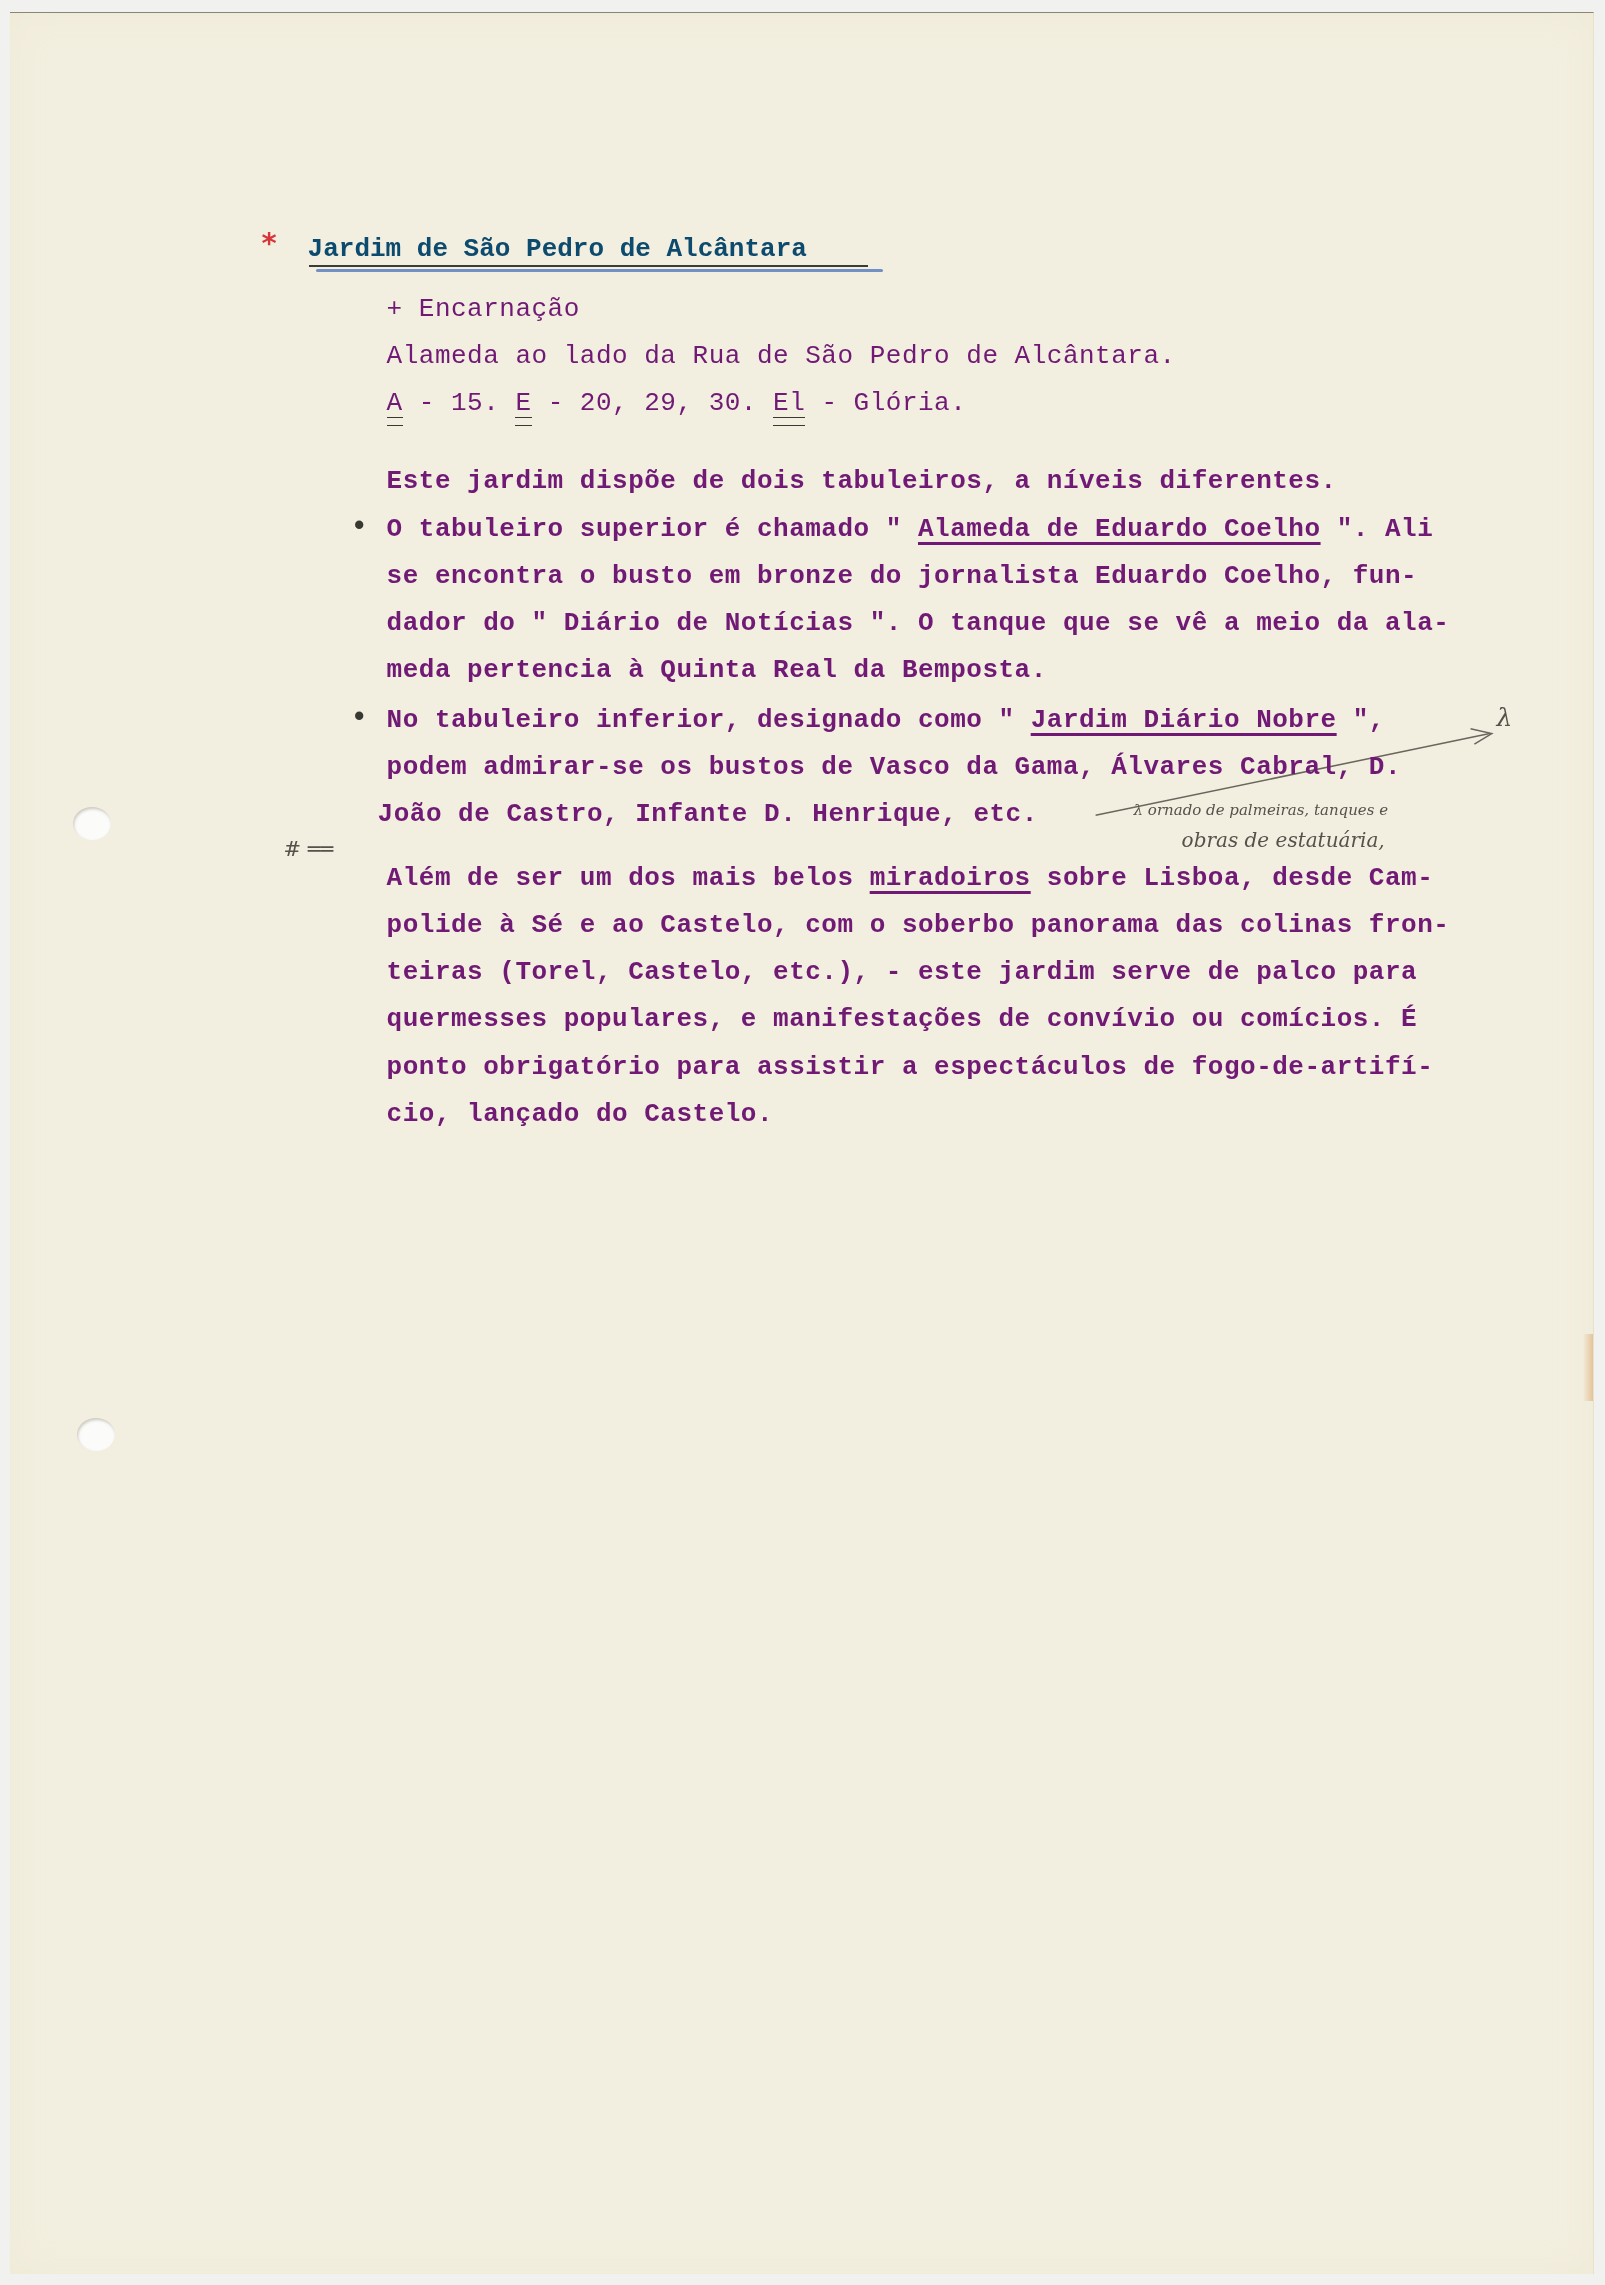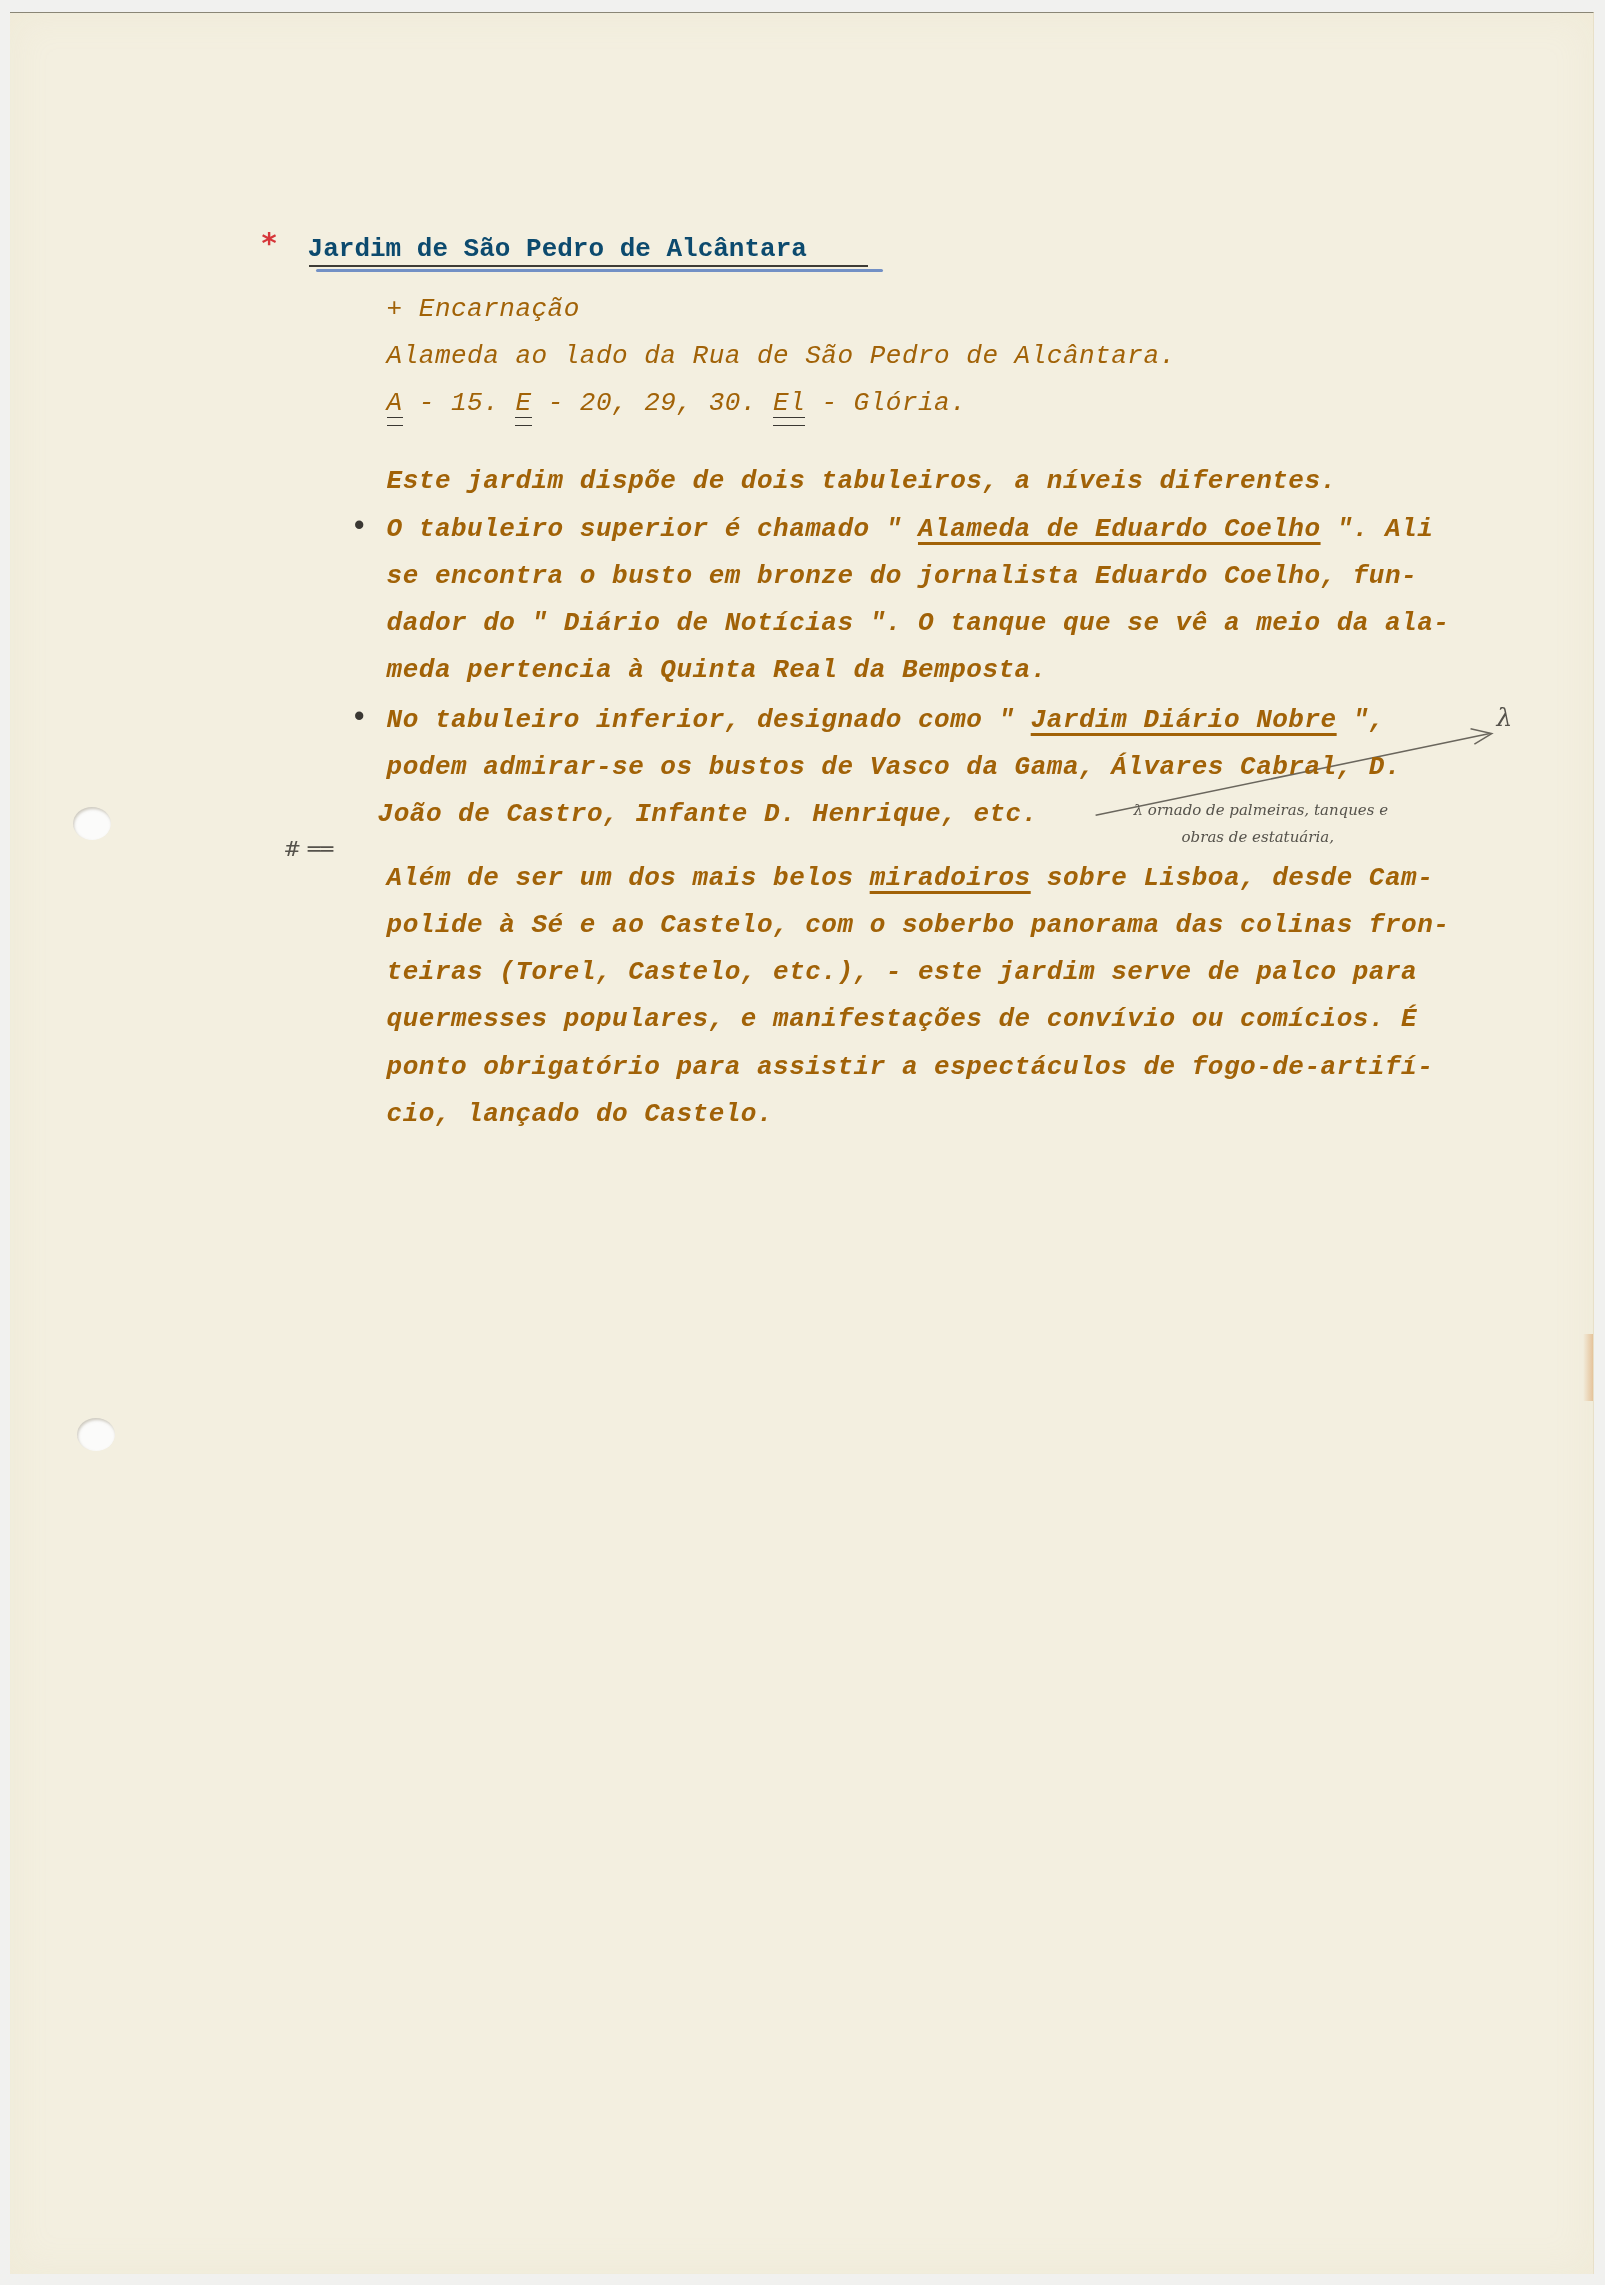--- a/index.html
+++ b/index.html
@@ -26,26 +26,25 @@
       background: #fbfbfa;
       box-shadow: inset 1px 1.9px 2.9px rgba(120,110,80,0.35);
     }
     .edge-stain {
       position: absolute;
       right: 0; width: 9.6px;
       background: linear-gradient(90deg, rgba(230,180,120,0) 0%, rgba(220,160,100,0.55) 100%);
     }
     .typed {
       position: absolute;
-      color: #a16207;
+      color: #701a75;
       font-weight: bold;
       font-size: 26px;
       letter-spacing: 0.5px;
       white-space: pre;
-      font-style: italic;
     }
     .title {
       position: absolute;
       left: 298px; top: 221px;
       color: #0c4a6e;
       font-weight: bold;
       font-size: 26px;
       white-space: pre;
     }
     .title-underline-black {
@@ -112,21 +111,21 @@
 
   <svg style="position:absolute; left:1076px; top:706px;" width="423" height="106" viewBox="0 0 440 110">
     <path d="M 10 100 Q 200 60 420 15" stroke="#6a665d" stroke-width="1.6" fill="none"></path>
     <path d="M 400 10 L 422 15 L 404 26" stroke="#6a665d" stroke-width="1.6" fill="none"></path>
   </svg>
 
   <div class="typed" style="left:377px; top:739px;text-align:right;">podem admirar-se os bustos de Vasco da Gama, Álvares Cabral, D.</div>
   <div class="typed" style="left:368px; top:786px;">João de Castro, Infante D. Henrique, etc.</div>
 
   <div class="hand" style="left:1124px; top:788px;">λ ornado de palmeiras, tanques e</div>
-  <div class="hand" style="left:1172px; top:815px; font-size:15px;">obras de estatuária,</div>
+  <div class="hand" style="left:1172px; top:815px; font-size:20px;">obras de estatuária,</div>
   <div class="hand" style="left:274px; top:824px; font-size:21px;"># ══</div>
 
   <div class="typed" style="left:377px; top:850px;"><span>Além de ser um dos mais belos </span><span class="u">miradoiros</span><span> sobre Lisboa, desde Cam-</span></div>
   <div class="typed" style="left:377px; top:897px;">polide à Sé e ao Castelo, com o soberbo panorama das colinas fron-</div>
   <div class="typed" style="left:377px; top:944px;">teiras (Torel, Castelo, etc.), - este jardim serve de palco para</div>
   <div class="typed" style="left:377px; top:991px;">quermesses populares, e manifestações de convívio ou comícios. É</div>
   <div class="typed" style="left:377px; top:1039px;">ponto obrigatório para assistir a espectáculos de fogo-de-artifí-</div>
   <div class="typed" style="left:377px; top:1086px;">cio, lançado do Castelo.</div>
 </div>
 

